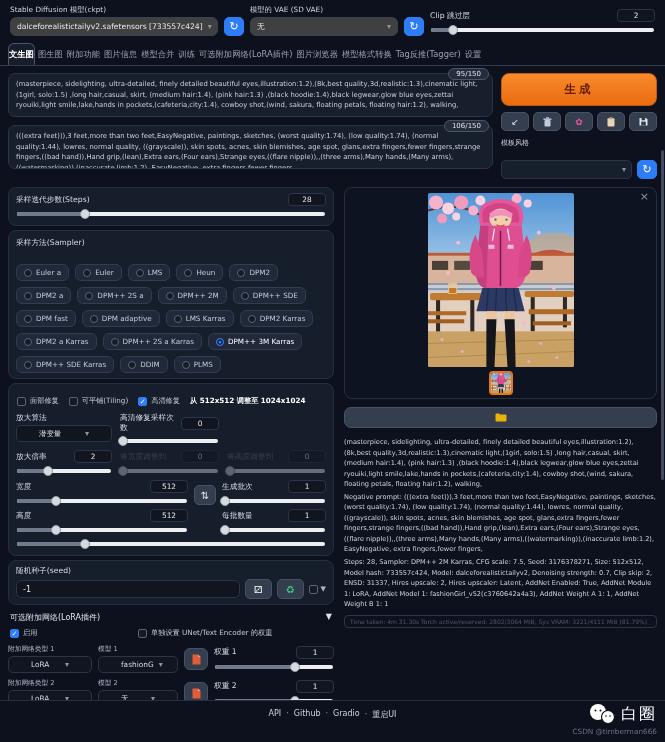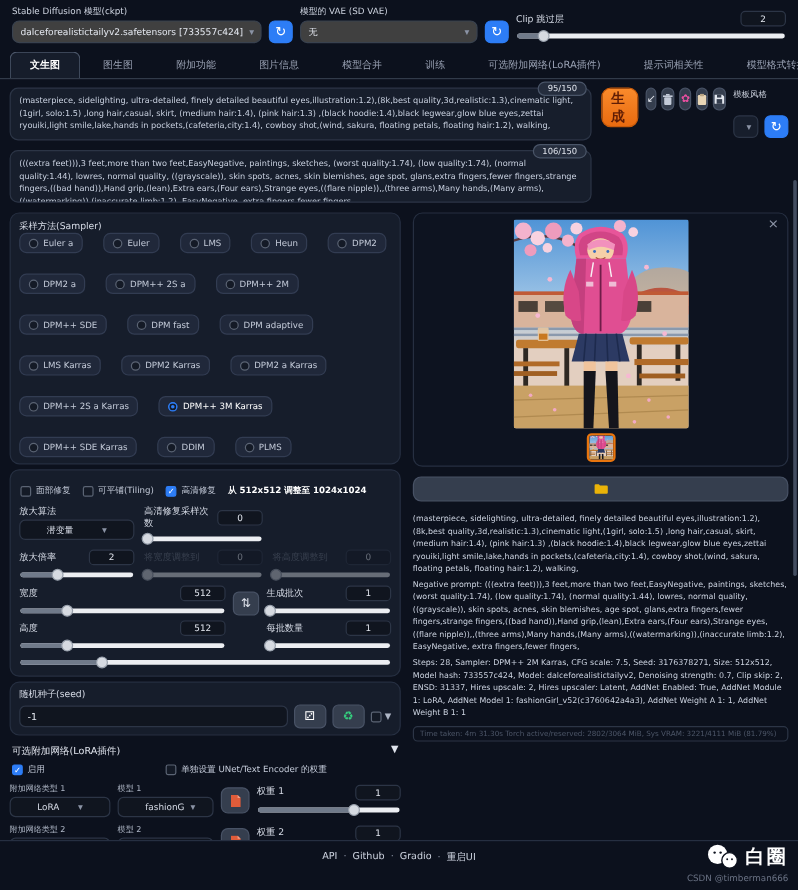--- a/index.html
+++ b/index.html
@@ -12,50 +12,50 @@
 .qs-select{background:#404040;border:1px solid #39424f;border-radius:6px;height:19px;display:flex;align-items:center;justify-content:space-between;padding:0 6px;font-size:7.6px;cursor:pointer;white-space:nowrap;overflow:hidden}
 .qs.ckpt{width:208px}
 .qs.vae{width:148px}
 .chev{color:#8b93a5;margin-left:5px;font-size:8px}
 .mini-btn{width:20px;height:19px;border-radius:5px;display:flex;align-items:center;justify-content:center;cursor:pointer;font-size:11px}
 .mini-btn.blue{background:#2d7df6;border:1px solid #2d7df6;color:#fff}
 .qs.clip{flex:1}
 .clip-head{display:flex;justify-content:space-between;align-items:center;margin-bottom:3px}
 
 .tabbar{display:flex;gap:2px;padding:0 8px;border-bottom:1px solid #323b4a}
-.tab{padding:5px 16px;font-size:8.3px;color:#99a1b3;border:1px solid transparent;border-bottom:none;border-radius:6px 6px 0 0;cursor:pointer;white-space:nowrap}
+.tab{padding:5px 0;font-size:8.3px;color:#99a1b3;border:1px solid transparent;border-bottom:none;border-radius:6px 6px 0 0;cursor:pointer;white-space:nowrap}
 .tab.active{color:#fff;border-color:#4a5568;background:#161d2b;font-weight:bold}
 
 .content{padding:7px 8px 0}
 .work-row{display:flex;gap:8px}
 .prompt-col{flex:1;display:flex;flex-direction:column;gap:8px}
 .prompt-wrap{position:relative}
 .counter{position:absolute;top:-5px;right:4px;background:#252d3d;border:1px solid #4a5568;border-radius:8px;font-size:7px;padding:1px 7px;color:#dfe3ec;z-index:2}
 textarea.prompt{display:block;width:100%;height:44px;background:#171e2c;border:1px solid #2c3546;border-radius:7px;color:#c9d1e0;font-size:6.8px;line-height:1.55;padding:5px 7px;resize:none;font-family:inherit;overflow:hidden}
-.gen-col{width:156px;display:flex;flex-direction:row;gap:6px}
+.gen-col{width:156px;display:flex;flex-direction:column;gap:6px}
 .generate{height:33px;background:linear-gradient(#f98a2b,#e96b10);border:1px solid #c75a0a;border-radius:8px;color:#5f1d05;font-weight:bold;font-size:11.5px;letter-spacing:3px;cursor:pointer}
 .tool-row{display:flex;gap:4px}
 .tool-btn{flex:1;height:19px;background:#353e4e;border:1px solid #485265;border-radius:5px;color:#e3e7ef;font-size:9px;display:flex;align-items:center;justify-content:center;cursor:pointer}
 .tool-btn svg{display:block}
 .style-label{font-size:7px;color:#cdd3df;margin:1px 0 12px}
 .style-line{display:flex;gap:5px;align-items:center}
 .style-select{flex:1;height:19px;background:#171e2c;border:1px solid #2c3546;border-radius:5px;display:flex;align-items:center;justify-content:flex-end;padding:0 5px;color:#8b93a5;cursor:pointer}
 
 .main-row{display:flex;gap:10px;margin-top:8px}
 .settings-col{width:326px}
 .block{background:#161d2b;border:1px solid #262f41;border-radius:8px;padding:5px 7px;margin-bottom:4px}
 .f-head{display:flex;justify-content:space-between;align-items:center;margin-bottom:2px}
 .f-label{font-size:7.7px;color:#d6dbe6}
 .f-label.dim{color:#6e7787}
 .f-value{background:#10151f;border:1px solid #2c3546;border-radius:4px;font-size:7.4px;min-width:38px;text-align:center;padding:1px 3px;color:#e3e7ef}
 .slider{position:relative;height:4px;background:#eceef2;border-radius:2px;margin:6px 1px 4px;cursor:pointer}
 .sl-fill{position:absolute;height:4px;width:var(--p);background:#707a8a;border-radius:2px}
 .sl-handle{position:absolute;left:var(--p);top:50%;transform:translate(-50%,-50%);width:10px;height:10px;background:#d6dae1;border:1px solid #98a0ac;border-radius:50%}
 .disabled{opacity:.38}
-.radio-grid{display:flex;flex-wrap:wrap;gap:17px;margin-top:0}
+.radio-grid{display:flex;flex-wrap:wrap;gap:6px;margin-top:16px}
 .radio{display:flex;align-items:center;gap:4px;background:#20283a;border:1px solid #323c52;border-radius:6px;padding:3px 7px;font-size:7.2px;color:#c3cad8;cursor:pointer;white-space:nowrap}
 .radio .rdot{width:8px;height:8px;border-radius:50%;border:1.5px solid #5b6474;background:#141a26;flex:none}
 .radio.active{color:#fff}
 .radio.active .rdot{border-color:#2d7df6;background:#2d7df6;box-shadow:inset 0 0 0 1.5px #141a26}
 .cb-row{display:flex;gap:10px;align-items:center;margin:7px 1px;white-space:nowrap}
 .cb{display:flex;gap:4px;align-items:center;font-size:7.2px;color:#c3cad8;cursor:pointer}
 .cbox{width:9px;height:9px;border:1px solid #5b6474;border-radius:2px;background:#141a26;font-size:7px;line-height:8px;text-align:center;color:#fff;flex:none}
 .cb.checked .cbox{background:#2d7df6;border-color:#2d7df6}
 .hires-note{font-size:7.2px;color:#fff;font-weight:bold}
 .grid3{display:grid;grid-template-columns:96px 1fr 1fr;gap:8px;margin-bottom:3px}
@@ -87,21 +87,21 @@
 .time-box{margin-top:5px;border:1px solid #2c3546;border-radius:4px;padding:2px 5px;font-size:6px;color:#4d5668;white-space:nowrap;overflow:hidden}
 .scrollbar{position:absolute;right:1px;top:150px;width:3px;height:330px;background:#434d60;border-radius:2px;cursor:pointer}
 
 .footer{position:absolute;left:0;right:0;bottom:0;border-top:1px solid #262f41;padding:8px 0 7px;text-align:center;background:#0c111d;height:42px}
 .f-links{display:flex;justify-content:center;gap:5px;font-size:8px;color:#cdd3df}
 .f-links .link{cursor:pointer}
 .f-links .link+.link::before{content:"·";margin-right:5px;color:#8b93a5}
 .f-vers{font-size:6.8px;color:#98a0b0;margin-top:4px}
 .watermark{position:absolute;right:8px;bottom:6px;text-align:right}
 .wm-row{display:flex;align-items:center;gap:5px;justify-content:flex-end}
-.wm-logo{font-size:16px;font-weight:bold;color:#fff;letter-spacing:2px}
+.wm-logo{font-size:16px;font-weight:normal;color:#fff;letter-spacing:2px}
 .wm-credit{font-size:7.3px;color:#6a7284;margin-top:2px}
 </style>
 </head>
 <body>
 
 <svg width="0" height="0" style="position:absolute">
   <defs>
     <linearGradient id="sky" x1="0" y1="0" x2="0" y2="1">
       <stop offset="0" stop-color="#4f93d6"></stop>
         <stop offset="0.45" stop-color="#a9cbe8"></stop>
@@ -215,21 +215,21 @@
 
   <div class="tabbar">
 
   <div class="tab active"><span>文生图</span></div>
       <div class="tab"><span>图生图</span></div>
       <div class="tab"><span>附加功能</span></div>
       <div class="tab"><span>图片信息</span></div>
       <div class="tab"><span>模型合并</span></div>
       <div class="tab"><span>训练</span></div>
       <div class="tab"><span>可选附加网络(LoRA插件)</span></div>
-      <div class="tab"><span>提示词相关性</span></div>
+      <div class="tab"><span>图片浏览器</span></div>
       <div class="tab"><span>模型格式转换</span></div>
       <div class="tab"><span>Tag反推(Tagger)</span></div>
       <div class="tab"><span>设置</span></div>
       <div class="tab"></div>
     </div>
 
   <div class="content">
 
     <div class="work-row">
       <div class="prompt-col">
@@ -283,20 +283,30 @@
               </button>
           </div>
         </div>
       </div>
     </div>
 
     <div class="main-row">
 
       <div class="settings-col">
 
+        <div class="block">
+          <div class="f-head">
+            <span class="f-label">采样迭代步数(Steps)</span>
+            <span class="f-value">28</span>
+          </div>
+          <div class="slider" style="--p:22%">
+              <div class="sl-fill"></div>
+              <div class="sl-handle"></div>
+            </div>
+        </div>
 
         <div class="block">
           <span class="f-label">采样方法(Sampler)</span>
           <div class="radio-grid">
 
           <div class="radio">
                 <span class="rdot"></span>
                 <span>Euler a</span>
               </div>
               <div class="radio">

